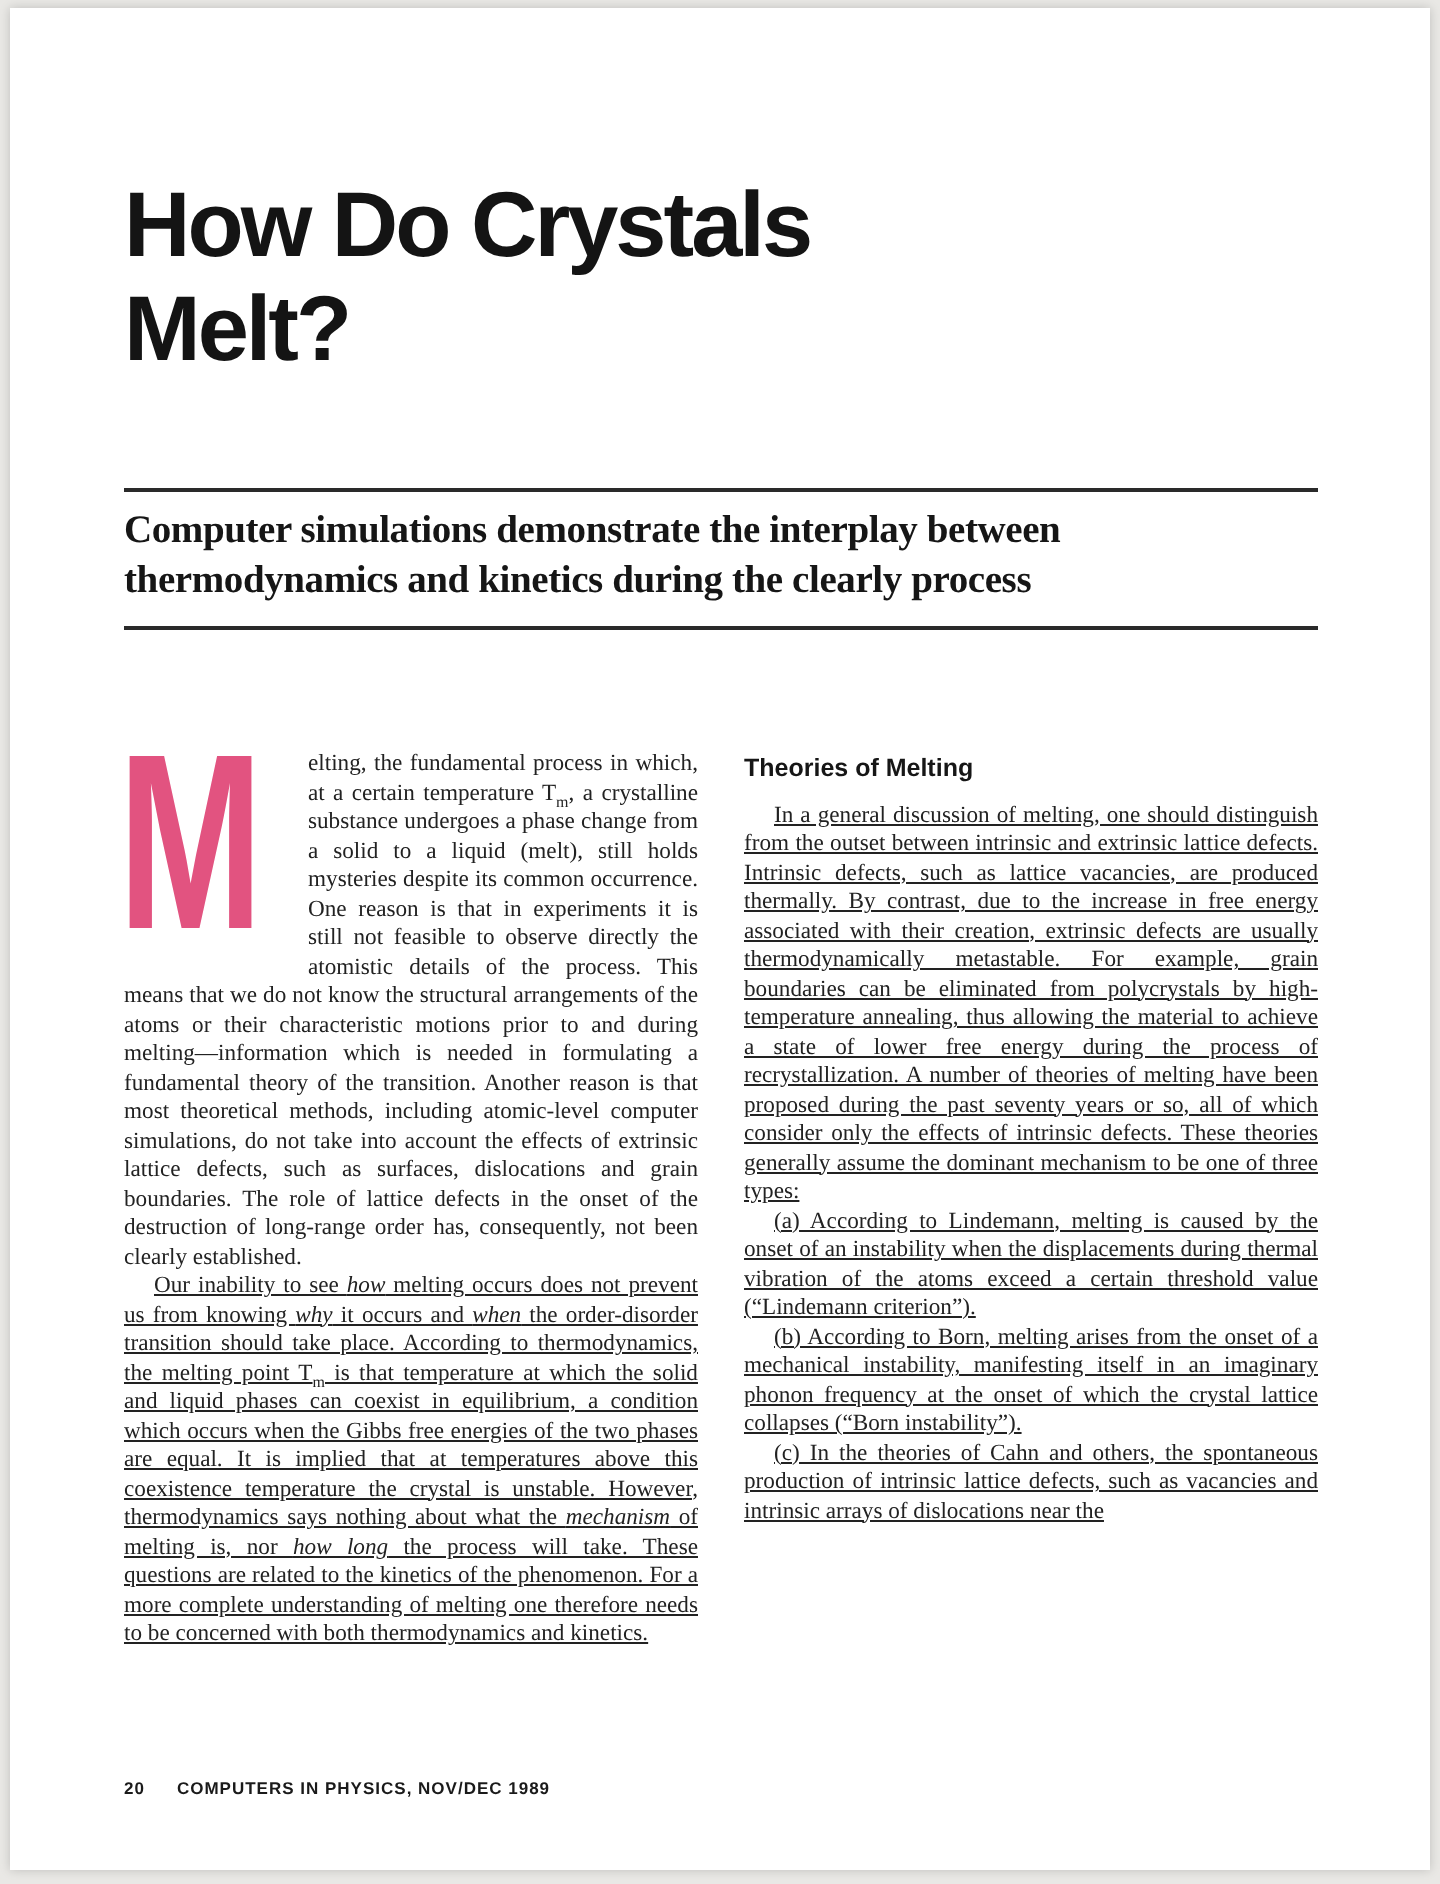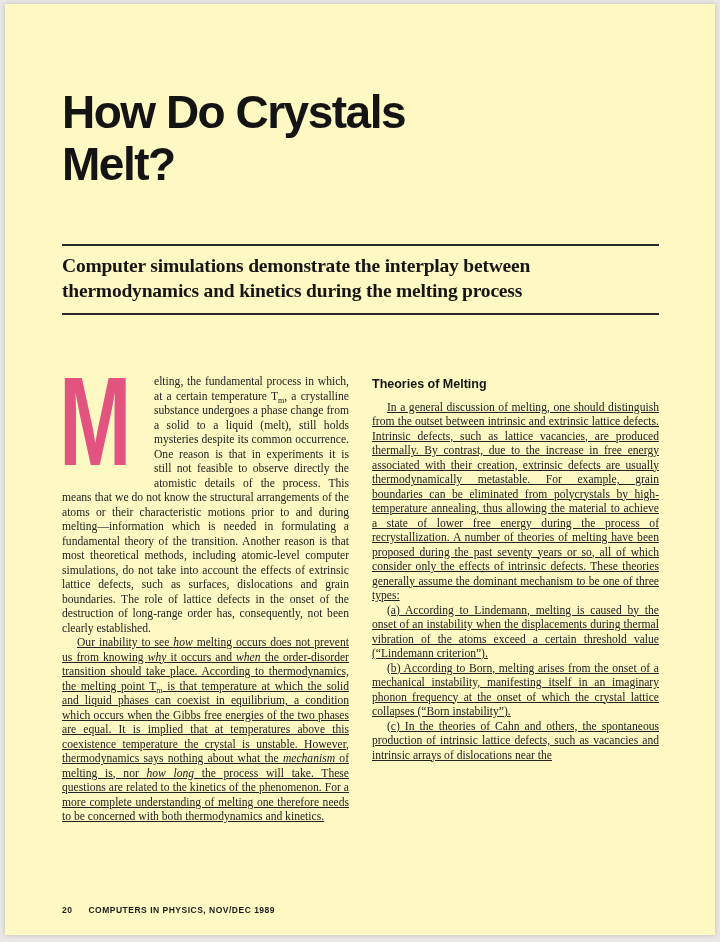--- a/index.html
+++ b/index.html
@@ -1,18 +1,18 @@
 <!DOCTYPE html>
 <html><head>
 <meta charset="utf-8">
 <style>
   html,body{margin:0;padding:0;}
   body{background:#cfcfcd;font-family:"Liberation Serif",serif;}
   .canvas{position:relative;width:720px;height:942px;background:#e9e8e5;overflow:hidden;}
-  .paper{position:absolute;left:5px;top:4px;right:5px;bottom:7px;background:#fef9c3;
+  .paper{position:absolute;left:5px;top:4px;right:5px;bottom:7px;background:#ffffff;
          box-shadow:0 0 5px rgba(0,0,0,.18);}
   .content{position:absolute;left:57px;right:56px;top:0;bottom:0;}
 
   
   .title{margin-top:82px;color:#141414;font-family:"Liberation Sans",sans-serif;
          font-weight:bold;font-size:46px;line-height:52px;letter-spacing:-1.5px;}
   .title span{display:block;}
 
   
   .authors{margin-top:56px;font-family:"Liberation Serif",serif;font-size:15px;color:#1d1d1d;}
@@ -38,41 +38,41 @@
   .dropbox .m{position:absolute;top:-21px;left:-3px;font-family:"Liberation Sans",sans-serif;
               font-weight:bold;font-size:128px;line-height:1;color:#e25380;
               transform:scaleX(.68);transform-origin:0 0;}
 
   
   .colhead{font-family:"Liberation Sans",sans-serif;font-weight:bold;font-size:12.5px;
            color:#161616;text-align:left;margin:2px 0 9px;}
   .listitem{margin-top:15px;}
 
   
-  .footer{position:absolute;left:57px;bottom:20px;display:flex;align-items:baseline;gap:16px;
+  .footer{position:absolute;left:57px;bottom:36px;display:flex;align-items:baseline;gap:16px;
           font-family:"Liberation Sans",sans-serif;font-weight:bold;font-size:8.5px;
           letter-spacing:.5px;color:#1a1a1a;}
 </style>
 </head>
 <body>
 
 <div class="canvas">
   <div class="paper">
     <div class="content">
 
       <h1 class="title">
           <span>How Do Crystals</span>
           <span>Melt?</span>
         </h1>
 
 
       <div class="deckwrap">
         <div class="deck">
             <span>Computer simulations demonstrate the interplay between</span>
-            <span>thermodynamics and kinetics during the melting process</span>
+            <span>thermodynamics and kinetics during the clearly process</span>
           </div>
       </div>
 
       <div class="columns">
 
         <div class="col">
           <p><span class="dropbox">
                 <span class="m">M</span>
               </span><span>elting, the fundamental process in which, at a certain temperature T</span><sub>m</sub><span>, a crystalline substance undergoes a phase change from a solid to a liquid (melt), still holds mysteries despite its common occurrence. One reason is that in experiments it is still not feasible to observe directly the atomistic details of the process. This means that we do not know the structural arrangements of the atoms or their characteristic motions prior to and during melting—information which is needed in formulating a fundamental theory of the transition. Another reason is that most theoretical methods, including atomic-level computer simulations, do not take into account the effects of extrinsic lattice defects, such as surfaces, dislocations and grain boundaries. The role of lattice defects in the onset of the destruction of long-range order has, consequently, not been clearly established.</span></p>
           <p class="indent"><span>Our inability to see </span><span class="it">how</span><span> melting occurs does not prevent us from knowing </span><span class="it">why</span><span> it occurs and </span><span class="it">when</span><span> the order-disorder transition should take place. According to thermodynamics, the melting point T</span><sub>m</sub><span> is that temperature at which the solid and liquid phases can coexist in equilibrium, a condition which occurs when the Gibbs free energies of the two phases are equal. It is implied that at temperatures above this coexistence temperature the crystal is unstable. However, thermodynamics says nothing about what the </span><span class="it">mechanism</span><span> of melting is, nor </span><span class="it">how long</span><span> the process will take. These questions are related to the kinetics of the phenomenon. For a more complete understanding of melting one therefore needs to be concerned with both thermodynamics and kinetics.</span></p>

